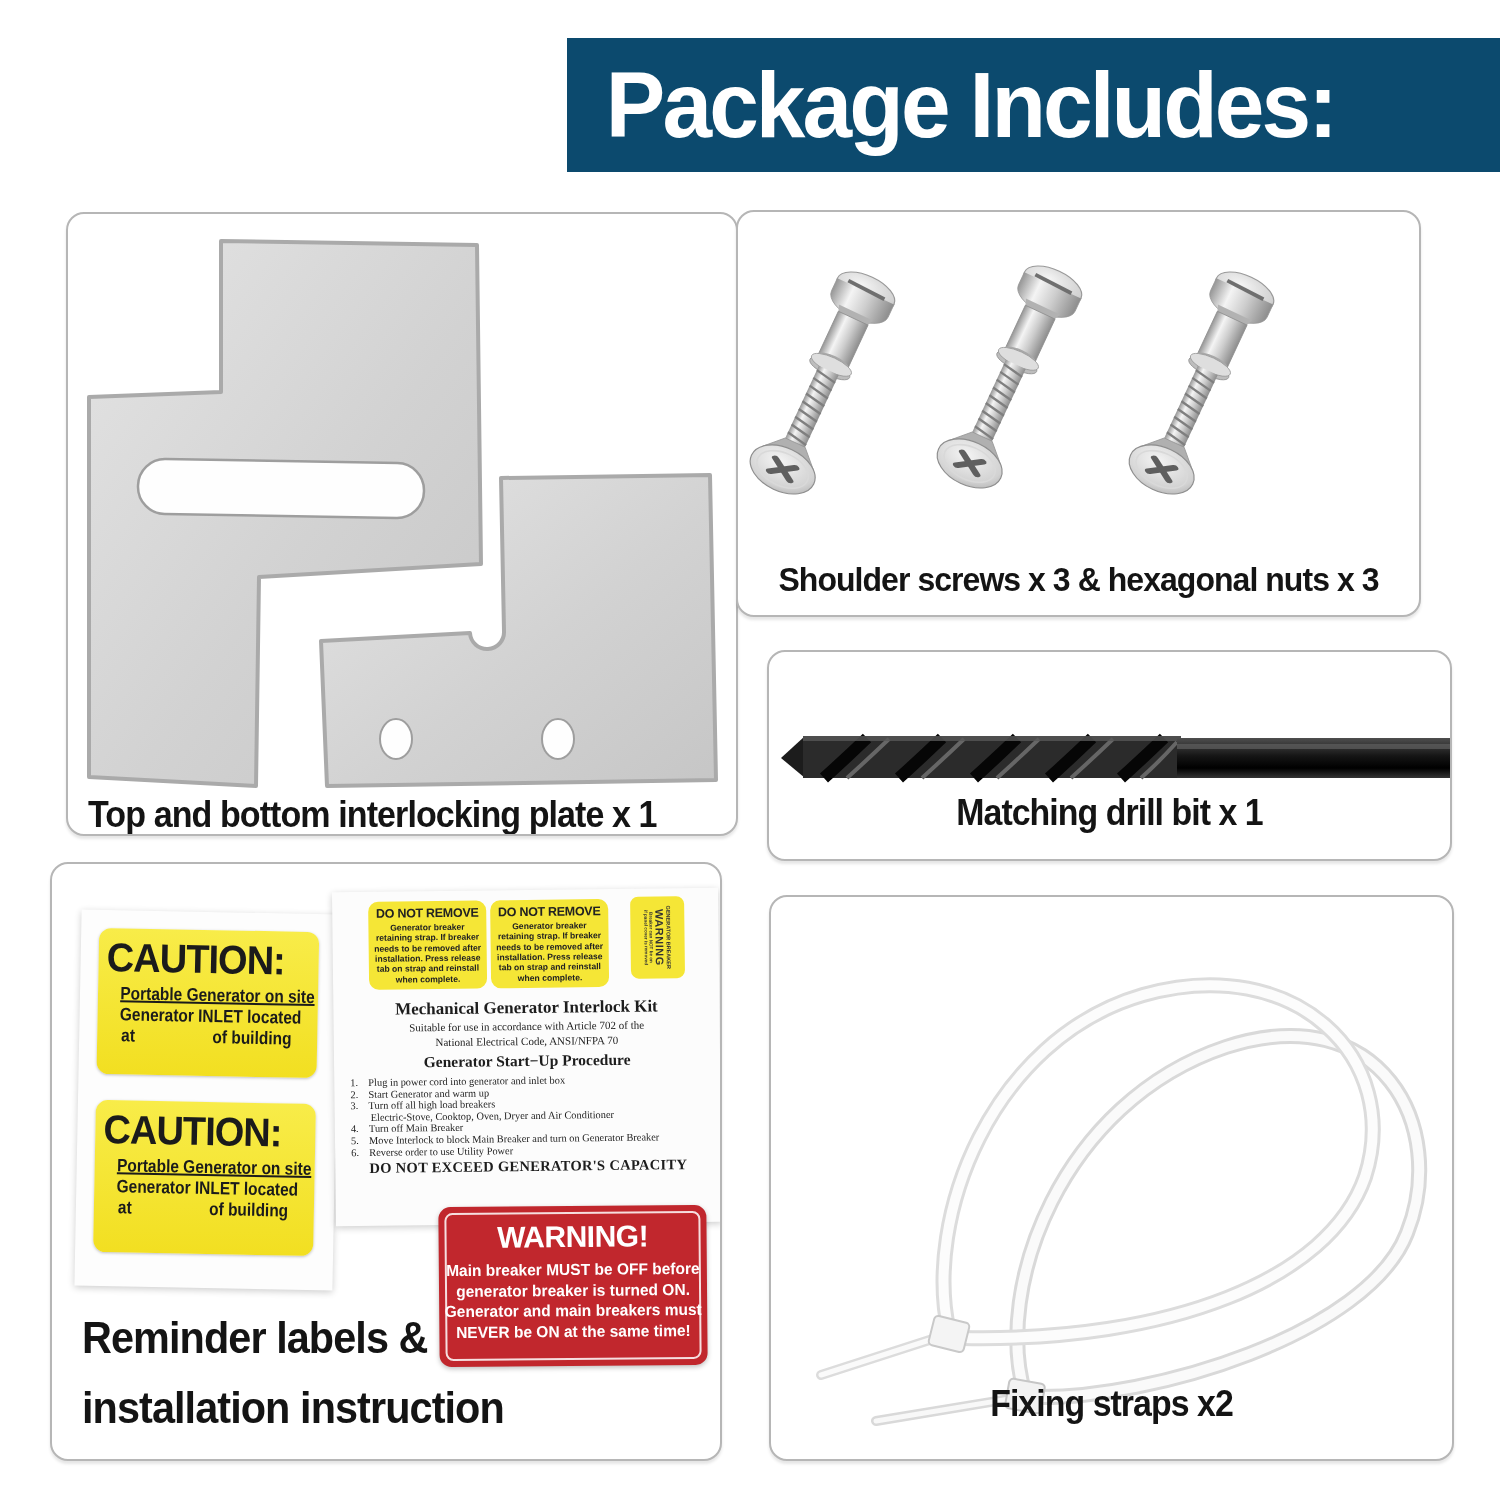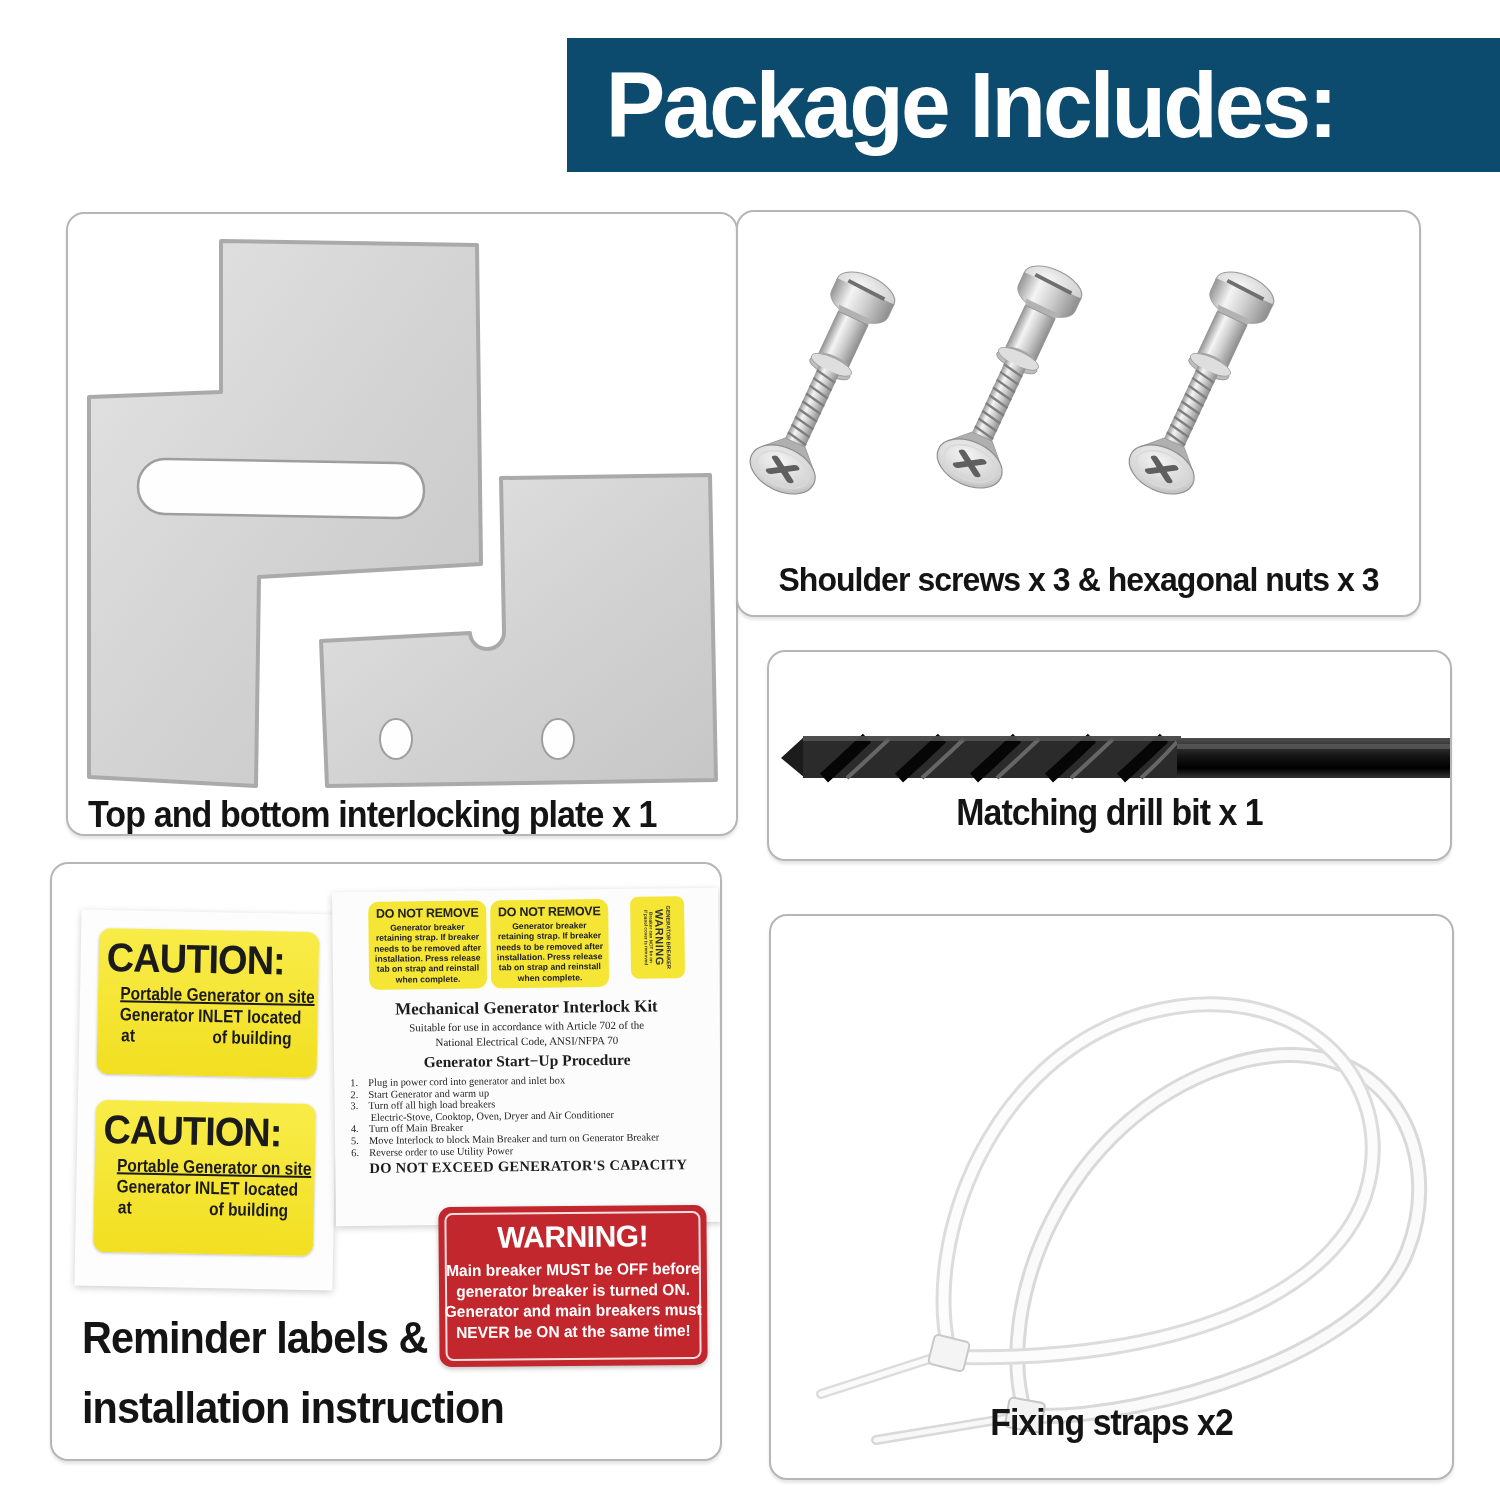--- a/index.html
+++ b/index.html
@@ -7,21 +7,21 @@
         font-family:"Liberation Sans",sans-serif;}
   .banner{position:absolute;left:567px;top:38px;width:933px;height:134px;display:flex;align-items:center;}
   .banner-title{font-size:92px;font-weight:800;color:#fff;letter-spacing:-3px;white-space:nowrap;
         padding-left:40px;transform:scaleX(.97);transform-origin:left center;}
   .panel{position:absolute;background:#fff;border:2px solid #b6b6b6;border-radius:18px;
         box-shadow:0 3px 3px rgba(0,0,0,.10);overflow:hidden;}
   #plates-panel{left:50px;top:212px;width:668px;height:620px;margin-left:16px;}
   #screws-panel{left:736px;top:210px;width:681px;height:403px;}
   #drill-panel{left:767px;top:650px;width:681px;height:207px;}
   #labels-panel{left:50px;top:862px;width:668px;height:595px;}
-  #straps-panel{left:769px;top:914px;width:681px;height:562px;}
+  #straps-panel{left:769px;top:895px;width:681px;height:562px;}
   .cap{position:absolute;font-weight:700;color:#141414;letter-spacing:-1px;white-space:nowrap;}
   .cap-left{transform:scaleX(.92);transform-origin:left center;}
   .cap-center{left:0;right:0;text-align:center;transform:scaleX(.94);}
   #plates-cap{left:20px;top:580px;font-size:37px;}
   #screws-cap{top:348px;font-size:34px;}
   #drill-cap{top:140px;font-size:36px;}
   #straps-cap{top:486px;font-size:36px;}
   #labels-cap1{left:30px;top:448px;font-size:45px;}
   #labels-cap2{left:30px;top:518px;font-size:45px;}
   

